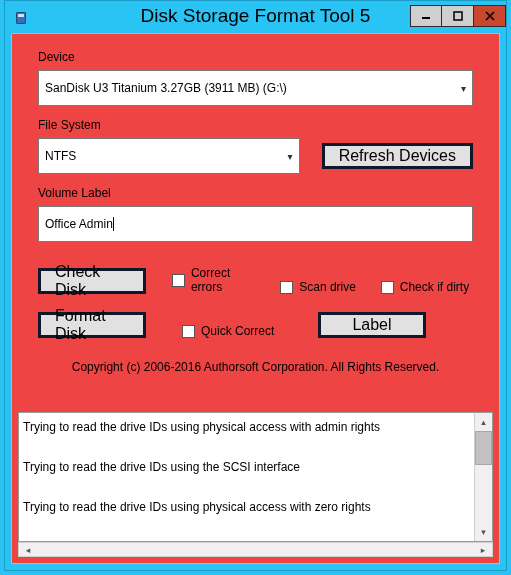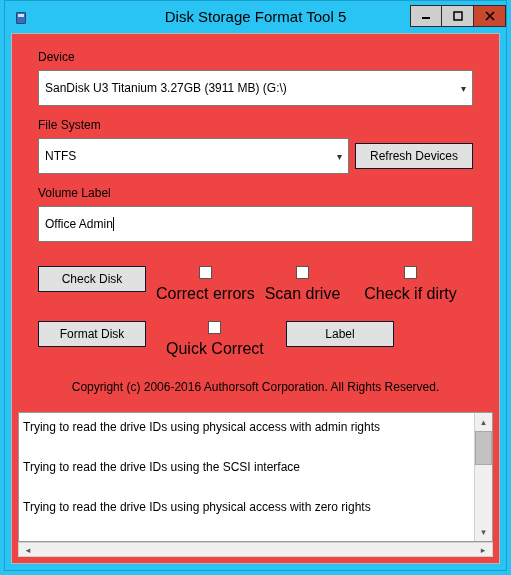--- a/index.html
+++ b/index.html
@@ -36,21 +36,21 @@
     border-radius: 1px; position: relative;
   }
   .titlebar .drive-body::before {
     content:""; position:absolute; left:1px; right:1px; top:1px; height:3px;
     background:#cfe1f7;
   }
   .title-text {
     position: absolute;
     left: 0; right: 0;
     text-align: center;
-    font-size: 15px;
+    font-size: 19px;
     color: #000;
     pointer-events: none;
   }
   .winbtns {
     margin-left: auto;
     display: flex;
     height: 22px;
   }
   .winbtn {
     width: 32px;
@@ -82,44 +82,44 @@
     border: 1px solid #7a7a7a;
     background: #fff;
     font-size: 12px;
     padding: 0 6px;
     display: flex; align-items: center; position: relative;
   }
   .select .chev {
     position: absolute; right: 6px; top: 50%; transform: translateY(-50%);
     font-size: 10px; color: #333;
   }
-  .fsrow { display: flex; gap: 6px; align-items: center; }
+  .fsrow { display: flex; gap: 22px; align-items: center; }
   .fsrow .select { flex: 1; }
   .btn {
     background: #e1e1e1;
-    border: 1px solid #0f172a;
+    border: 3px solid #0f172a;
     height: 26px;
-    font-size: 12px;
+    font-size: 16px;
     padding: 0 14px;
     display: inline-flex; align-items: center; justify-content: center;
     min-width: 96px;
     cursor: default;
   }
   .caret {
     display: inline-block; width: 0; border-left: 1px solid #000; height: 14px;
     vertical-align: middle;
   }
   .row {
-    display: flex; align-items: flex-start;
+    display: flex; align-items: flex-end;
     margin-top: 24px;
-    gap: 0;
+    gap: 16px;
   }
   .row .btn { width: 108px; min-width: 108px; }
   .chk {
-    display: inline-flex; align-items: center; gap: 6px; font-size: 16px; flex-direction: column;
+    display: inline-flex; align-items: center; gap: 6px; font-size: 12px;
   }
   .chkbox {
     width: 13px; height: 13px; border: 1px solid #555; background: #fff;
   }
   .row2 { margin-top: 18px; }
   .copyright {
     text-align: center; font-size: 12px; color: #000;
     margin-top: 22px;
   }
   .logwrap {

